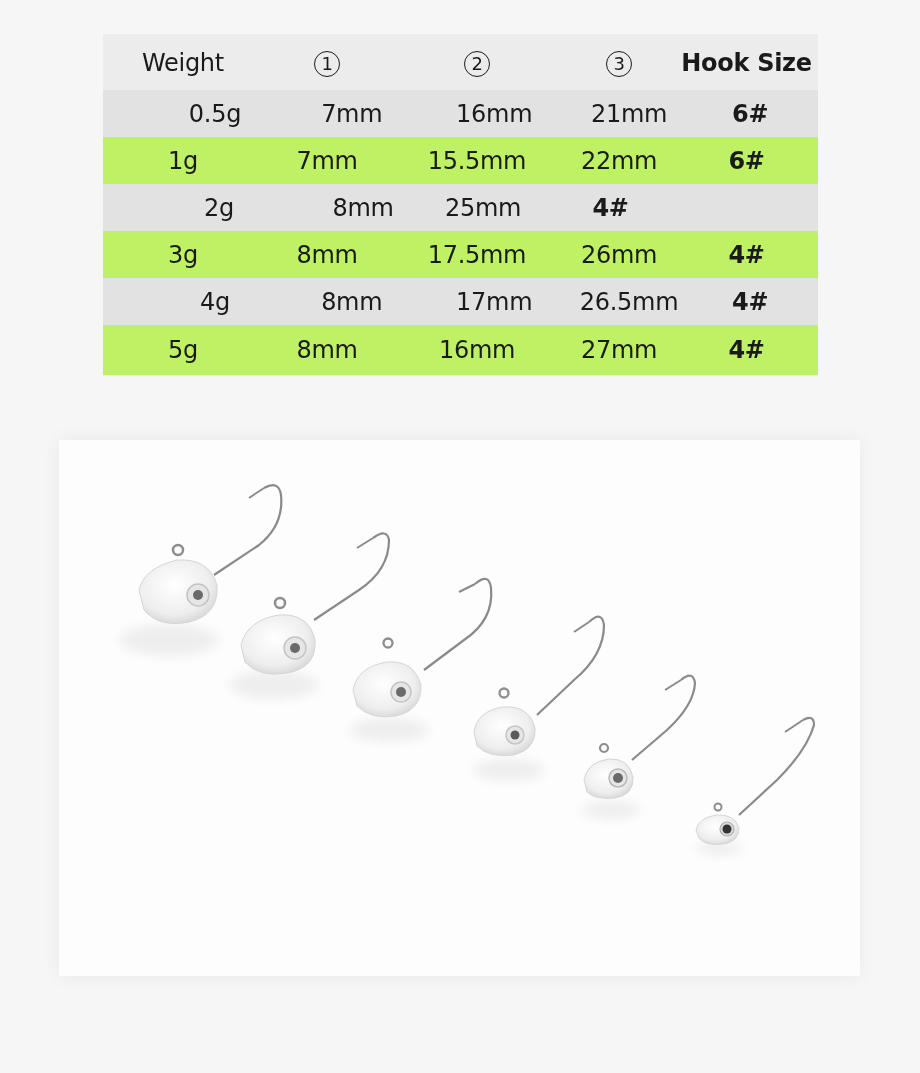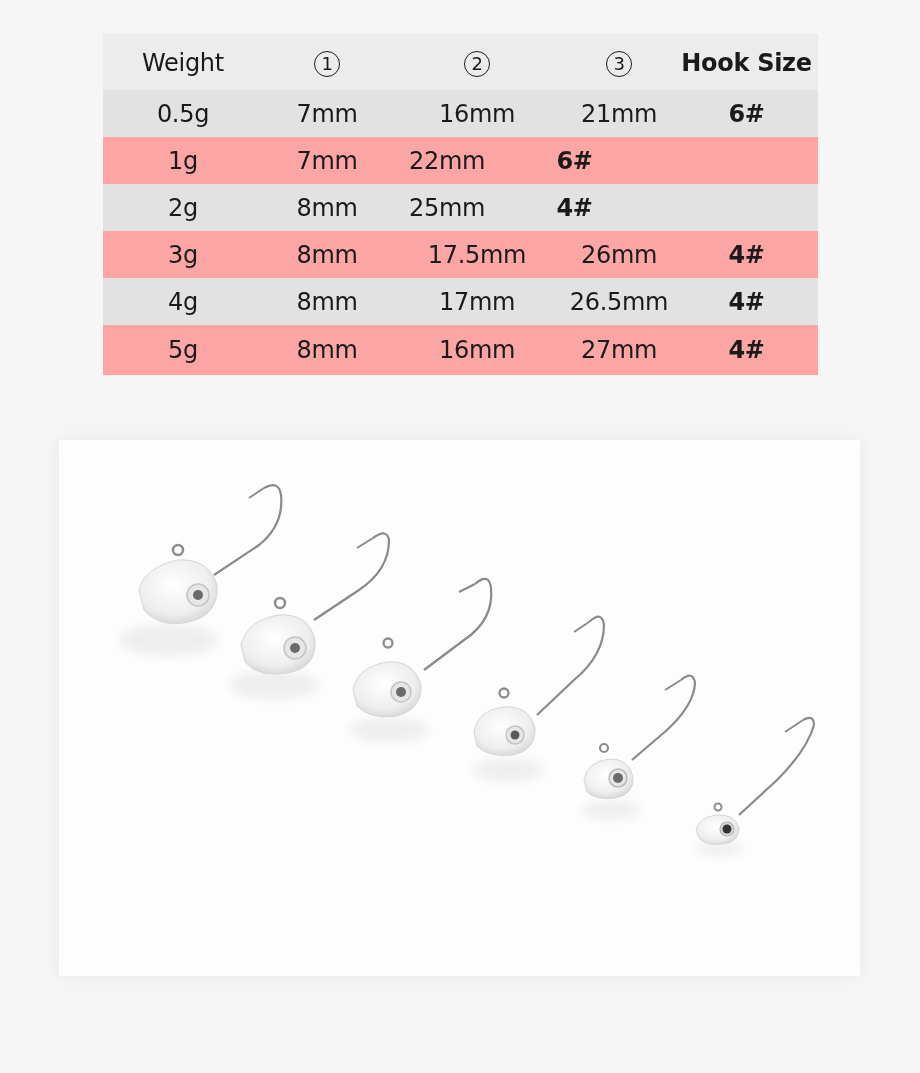--- a/index.html
+++ b/index.html
@@ -25,22 +25,22 @@
     }
     .spec-row {
       display: flex;
       align-items: center;
       height: 47px;
     }
     .spec-row.header {
       height: 56px;
       background: #ececec;
     }
-    .spec-row.dark { background: #e2e2e2; }
-    .spec-row.light { background: #fca5a5; }
+    .spec-row.dark { background: #e2e2e2; padding-left: 36px; }
+    .spec-row.light { background: #bef264; }
     .spec-row.last { height: 50px; }
     .cell {
       text-align: center;
       font-size: 24px;
       letter-spacing: -0.3px;
       line-height: 1;
     }
     .c0 { width: 160px; }
     .c1 { width: 128px; }
     .c2 { width: 172px; }
@@ -83,20 +83,21 @@
   <div class="spec-row dark">
     <div class="cell c0">0.5g</div>
     <div class="cell c1">7mm</div>
     <div class="cell c2">16mm</div>
     <div class="cell c3">21mm</div>
     <div class="cell c4">6#</div>
   </div>
   <div class="spec-row light">
     <div class="cell c0">1g</div>
     <div class="cell c1">7mm</div>
+    <div class="cell c2">15.5mm</div>
     <div class="cell c3">22mm</div>
     <div class="cell c4">6#</div>
   </div>
   <div class="spec-row dark">
     <div class="cell c0">2g</div>
     <div class="cell c1">8mm</div>
     <div class="cell c3">25mm</div>
     <div class="cell c4">4#</div>
   </div>
   <div class="spec-row light">

